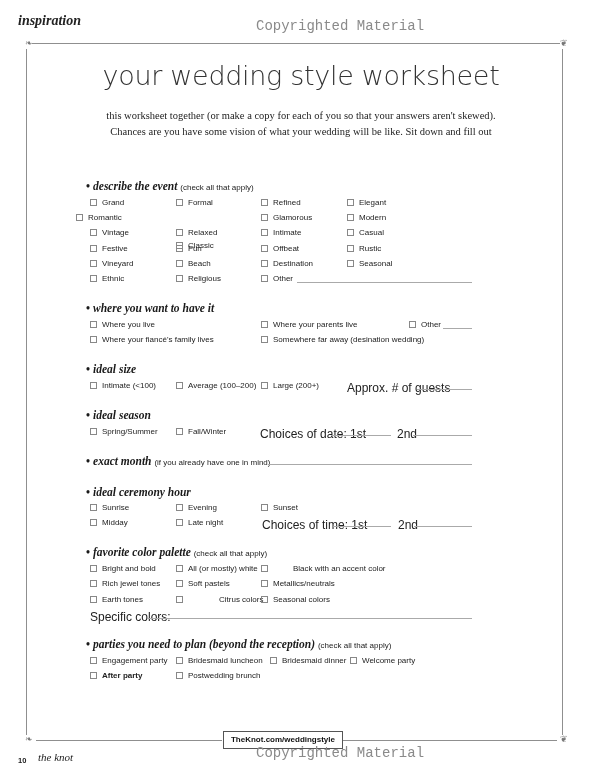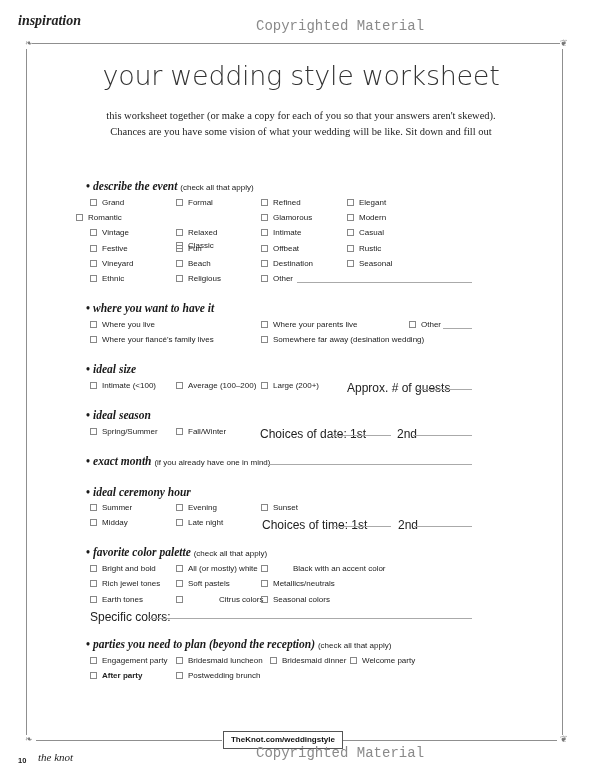--- a/index.html
+++ b/index.html
@@ -219,21 +219,21 @@
   <span class="sec-title"><span class="bullet">•</span><span>exact month</span></span>
   <span class="sec-note">(if you already have one in mind)</span>
 </div>
 <div class="line" style="left:268px;top:464px;width:204px;"></div>
 
 <div class="sec" style="top:486px;">
   <span class="sec-title"><span class="bullet">•</span><span>ideal ceremony hour</span></span>
 </div>
 <div class="opt" style="left:90px;top:503px;">
     <span class="cb"></span>
-    <span>Summer</span>
+    <span>Sunrise</span>
   </div>
 <div class="opt" style="left:176px;top:503px;">
     <span class="cb"></span>
     <span>Evening</span>
   </div>
 <div class="opt" style="left:261px;top:503px;">
     <span class="cb"></span>
     <span>Sunset</span>
   </div>
 <div class="opt" style="left:90px;top:518px;">

